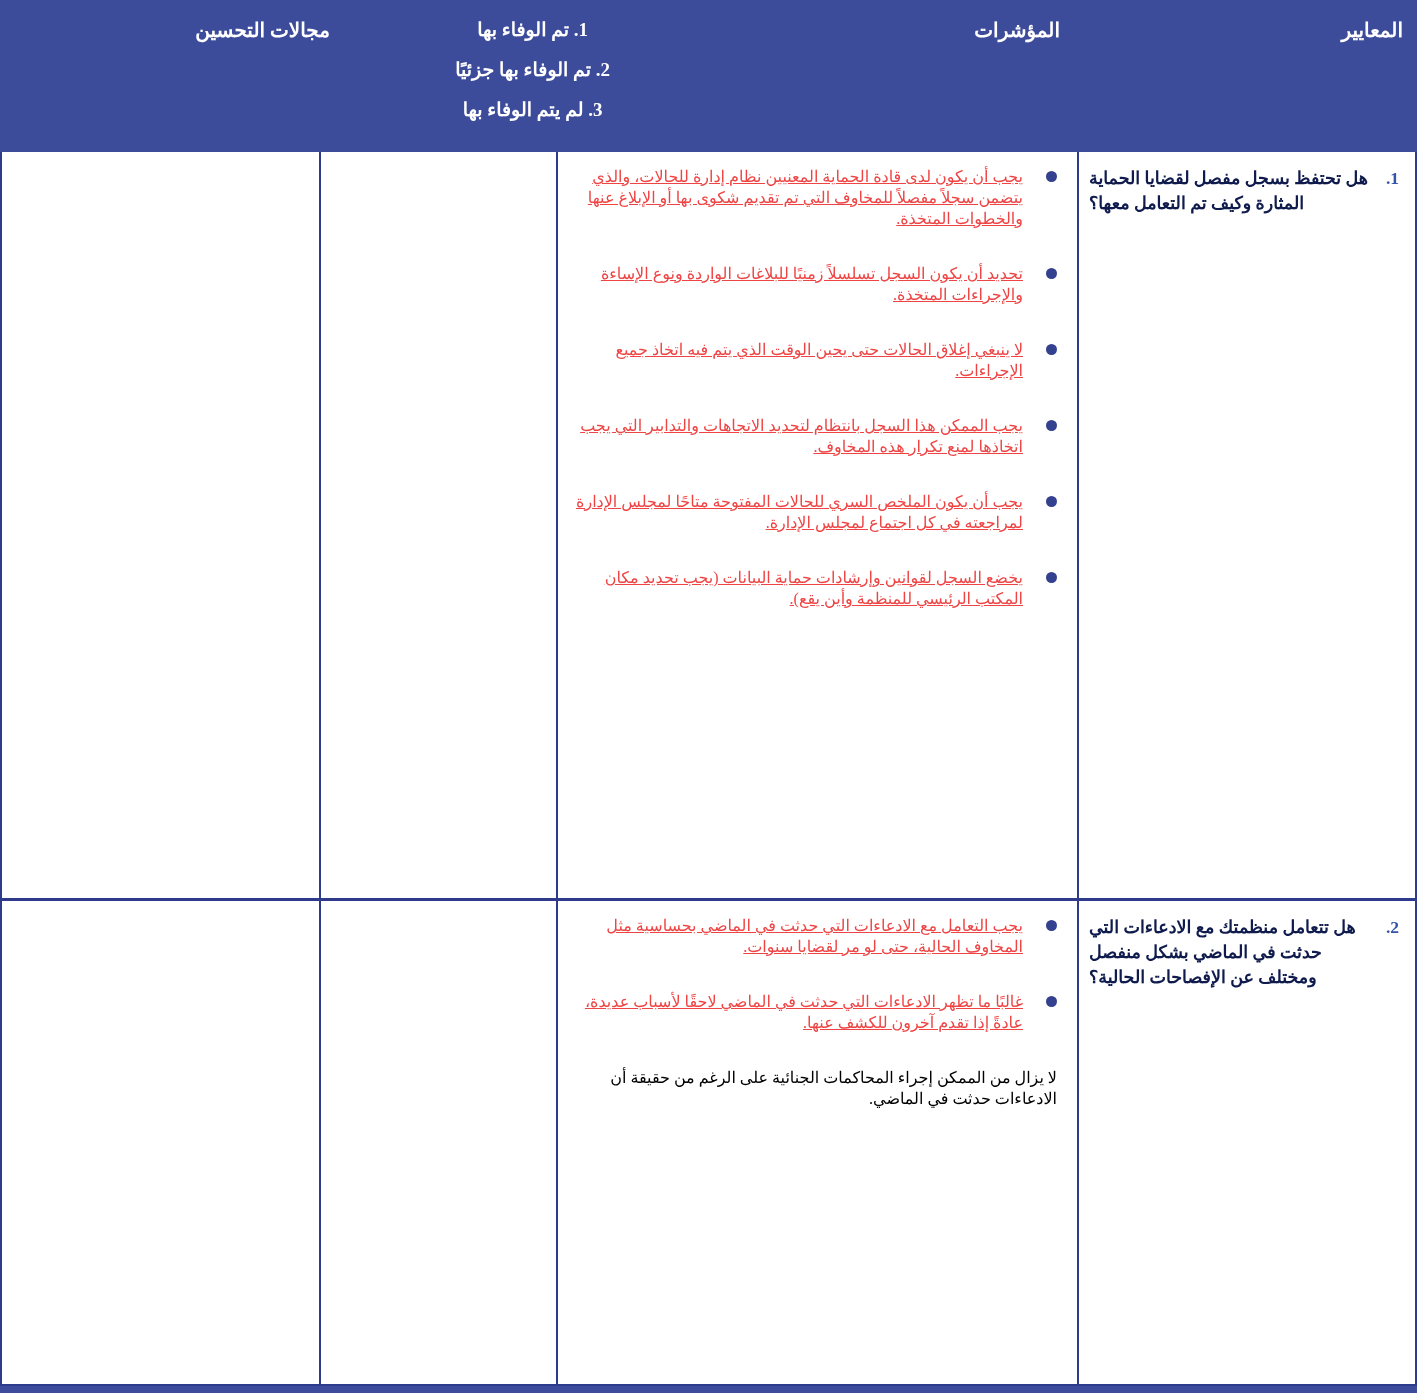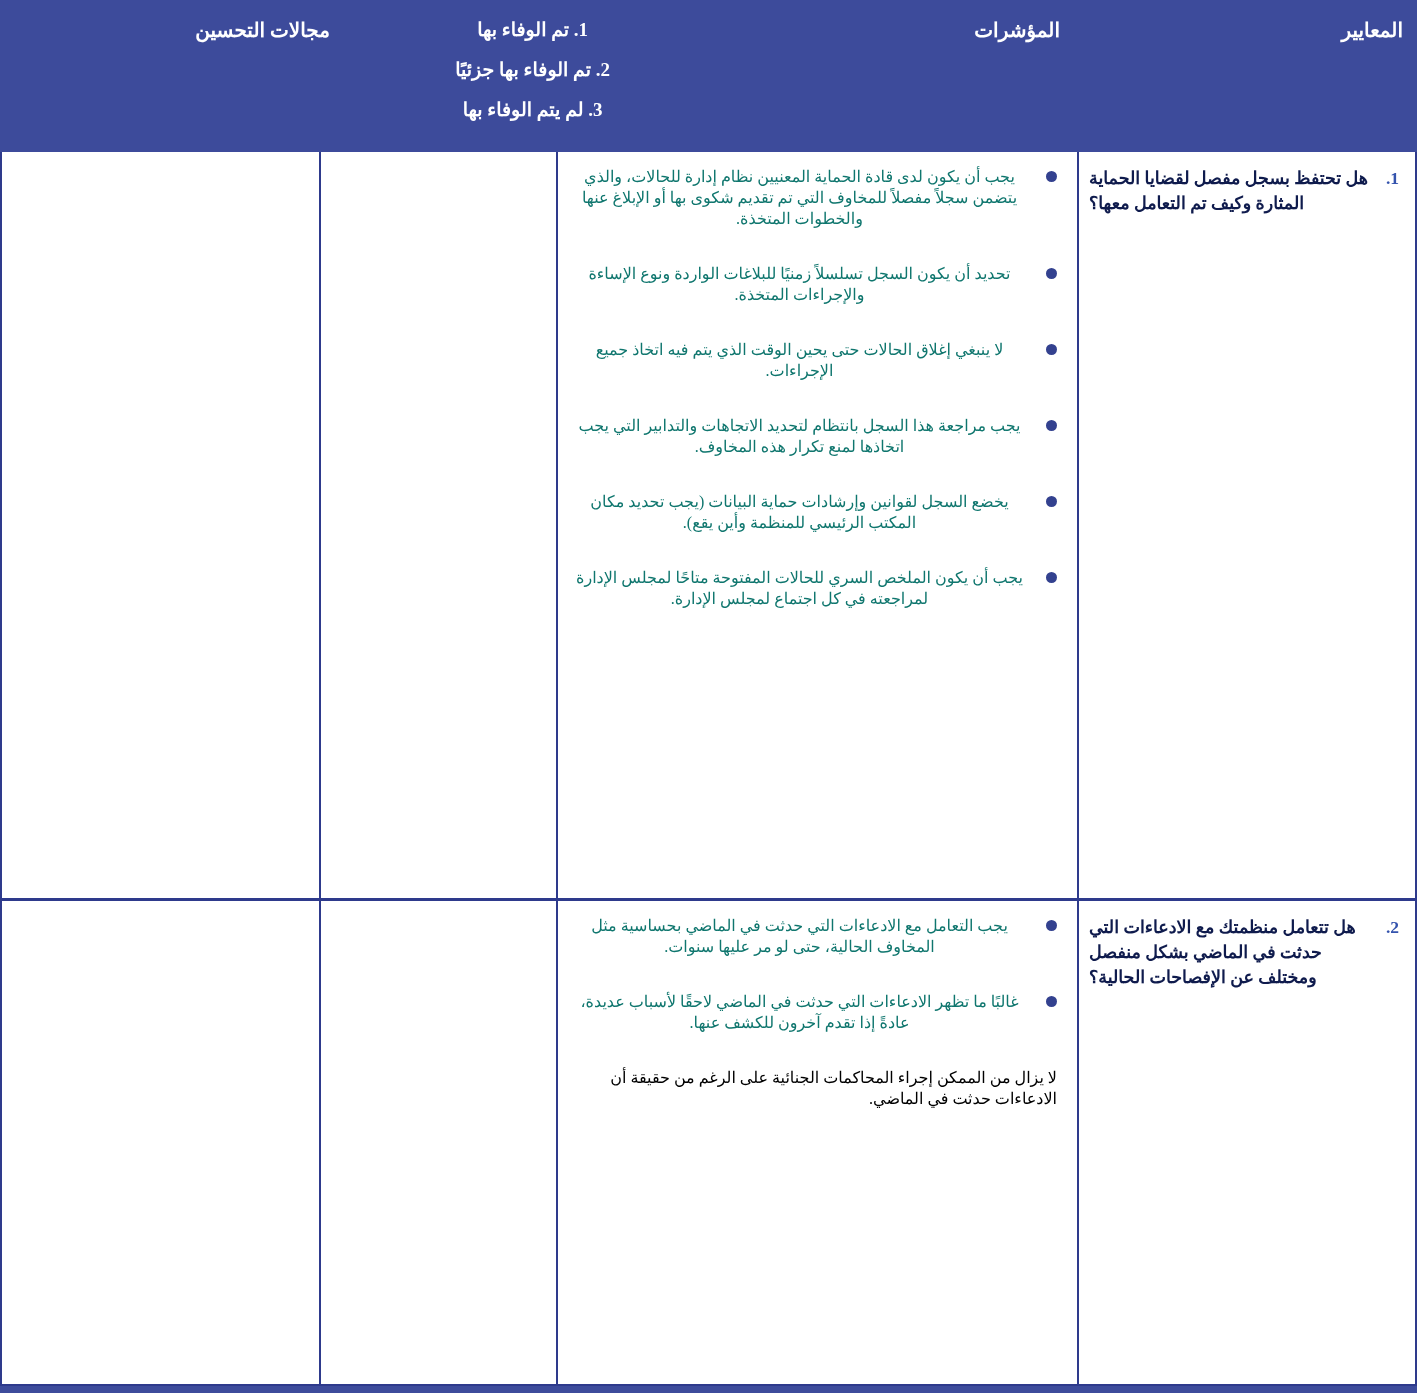--- a/index.html
+++ b/index.html
@@ -71,22 +71,23 @@
   }
   
   .cell-indicators{padding:14px 20px 0 18px;}
   .ind-list{list-style:none;margin:0;padding:0;}
   .ind-list li{
     position:relative;
     padding-right:34px;
     margin-bottom:34px;
     font-size:16px;
     line-height:21px;
-    color:#0f766e;
-    text-align:center;
+    color:#ef4444;
+    text-align:right;
+    text-decoration:underline;
   }
   .ind-list li .bullet-dot{
     position:absolute;
     right:0;top:5px;
     width:11px;height:11px;
     border-radius:50%;
     background:#33418f;
   }
   .ind-note{
     margin:28px 0 16px 0;
@@ -126,39 +127,39 @@
         <div class="question">
           <span class="q-num">1.</span>
           <span class="q-text">هل تحتفظ بسجل مفصل لقضايا الحماية المثارة وكيف تم التعامل معها؟</span>
         </div>
       </div>
       <div class="cell cell-indicators">
         <ul class="ind-list">
           <li><span class="bullet-dot"></span><span>يجب أن يكون لدى قادة الحماية المعنيين نظام إدارة للحالات، والذي يتضمن سجلاً مفصلاً للمخاوف التي تم تقديم شكوى بها أو الإبلاغ عنها والخطوات المتخذة.</span></li>
           <li><span class="bullet-dot"></span><span>تحديد أن يكون السجل تسلسلاً زمنيًا للبلاغات الواردة ونوع الإساءة والإجراءات المتخذة.</span></li>
           <li><span class="bullet-dot"></span><span>لا ينبغي إغلاق الحالات حتى يحين الوقت الذي يتم فيه اتخاذ جميع الإجراءات.</span></li>
-          <li><span class="bullet-dot"></span><span>يجب مراجعة هذا السجل بانتظام لتحديد الاتجاهات والتدابير التي يجب اتخاذها لمنع تكرار هذه المخاوف.</span></li>
+          <li><span class="bullet-dot"></span><span>يجب الممكن هذا السجل بانتظام لتحديد الاتجاهات والتدابير التي يجب اتخاذها لمنع تكرار هذه المخاوف.</span></li>
+          <li><span class="bullet-dot"></span><span>يجب أن يكون الملخص السري للحالات المفتوحة متاحًا لمجلس الإدارة لمراجعته في كل اجتماع لمجلس الإدارة.</span></li>
           <li><span class="bullet-dot"></span><span>يخضع السجل لقوانين وإرشادات حماية البيانات (يجب تحديد مكان المكتب الرئيسي للمنظمة وأين يقع).</span></li>
-          <li><span class="bullet-dot"></span><span>يجب أن يكون الملخص السري للحالات المفتوحة متاحًا لمجلس الإدارة لمراجعته في كل اجتماع لمجلس الإدارة.</span></li>
         </ul>
       </div>
       <div class="cell cell-rating"></div>
       <div class="cell cell-improvement"></div>
     </div>
 
     <div class="trow second row-2">
       <div class="cell cell-criteria">
         <div class="question">
           <span class="q-num">2.</span>
           <span class="q-text">هل تتعامل منظمتك مع الادعاءات التي حدثت في الماضي بشكل منفصل ومختلف عن الإفصاحات الحالية؟</span>
         </div>
       </div>
       <div class="cell cell-indicators">
         <ul class="ind-list">
-          <li><span class="bullet-dot"></span><span>يجب التعامل مع الادعاءات التي حدثت في الماضي بحساسية مثل المخاوف الحالية، حتى لو مر عليها سنوات.</span></li>
+          <li><span class="bullet-dot"></span><span>يجب التعامل مع الادعاءات التي حدثت في الماضي بحساسية مثل المخاوف الحالية، حتى لو مر لقضايا سنوات.</span></li>
           <li><span class="bullet-dot"></span><span>غالبًا ما تظهر الادعاءات التي حدثت في الماضي لاحقًا لأسباب عديدة، عادةً إذا تقدم آخرون للكشف عنها.</span></li>
         </ul>
         <p class="ind-note">لا يزال من الممكن إجراء المحاكمات الجنائية على الرغم من حقيقة أن الادعاءات حدثت في الماضي.</p>
       </div>
       <div class="cell cell-rating"></div>
       <div class="cell cell-improvement"></div>
     </div>
 
   </div>
 

